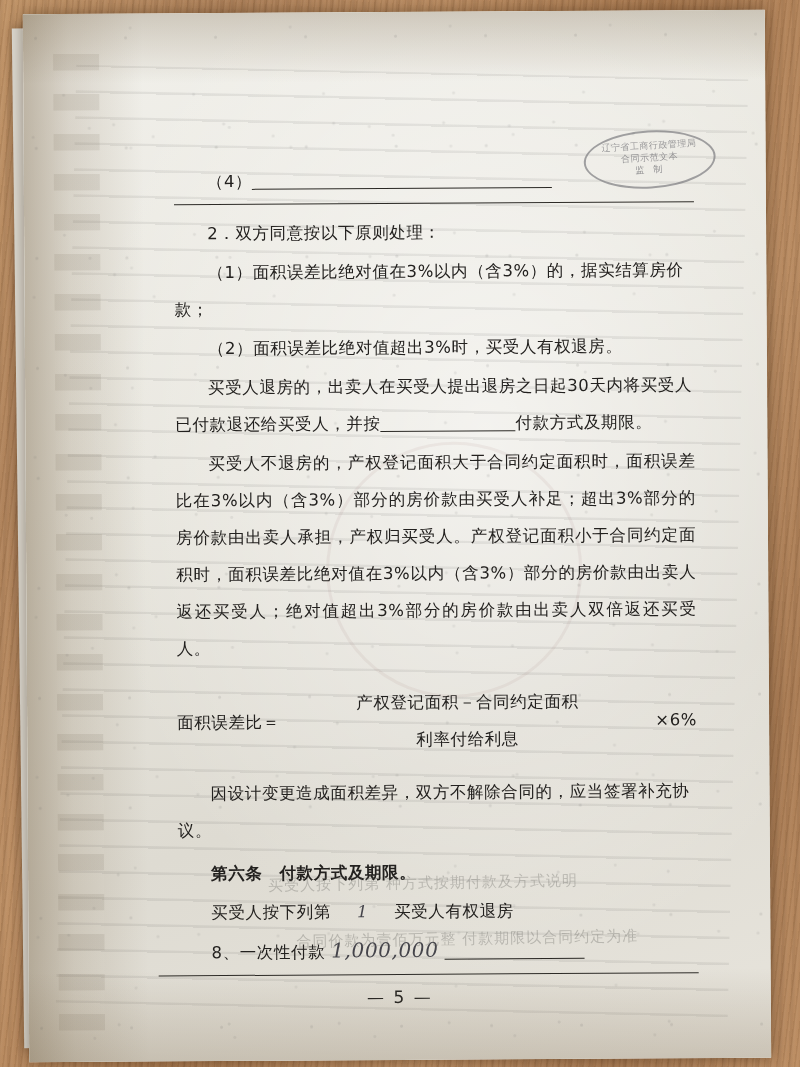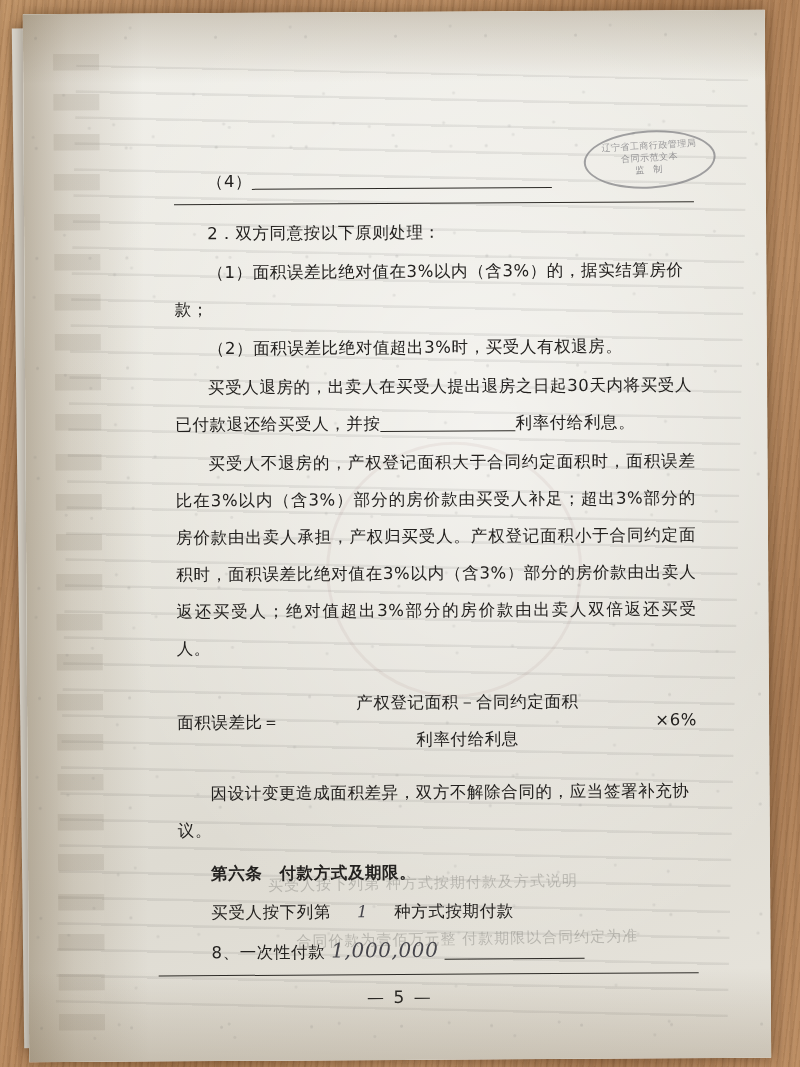--- a/index.html
+++ b/index.html
@@ -266,41 +266,41 @@
       </div>
       <div class="rule"></div>
 
       <div class="p indent">2．双方同意按以下原则处理：</div>
 
       <div class="p indent">（1）面积误差比绝对值在3%以内（含3%）的，据实结算房价款；</div>
 
       <div class="p indent">（2）面积误差比绝对值超出3%时，买受人有权退房。</div>
 
       <div class="p indent">
-        <span>买受人退房的，出卖人在买受人提出退房之日起30天内将买受人已付款退还给买受人，并按</span><span class="blank-line" style="width:135px;"></span><span>利率付给利息。</span>
+        <span>买受人退房的，出卖人在买受人提出退房之日起30天内将买受人已付款退还给买受人，并按</span><span class="blank-line" style="width:135px;"></span><span>付款方式及期限。</span>
       </div>
 
       <div class="p indent" style="text-align:justify;">买受人不退房的，产权登记面积大于合同约定面积时，面积误差比在3%以内（含3%）部分的房价款由买受人补足；超出3%部分的房价款由出卖人承担，产权归买受人。产权登记面积小于合同约定面积时，面积误差比绝对值在3%以内（含3%）部分的房价款由出卖人返还买受人；绝对值超出3%部分的房价款由出卖人双倍返还买受人。</div>
 
       <div class="formula">
         <span class="lhs">面积误差比＝</span>
         <span class="frac">
           <span class="num">产权登记面积－合同约定面积</span>
           <span class="bar"></span>
           <span class="den">利率付给利息</span>
         </span>
         <span class="lhs">×6%</span>
       </div>
 
       <div class="p indent">因设计变更造成面积差异，双方不解除合同的，应当签署补充协议。</div>
 
       <div class="p indent bold" style="margin-top:6px;">第六条　付款方式及期限。</div>
 
       <div class="p indent">
-        <span>买受人按下列第</span><span class="hand" style="padding:0 26px;">1</span><span>种方式按期付款</span>
+        <span>买受人按下列第</span><span class="hand" style="padding:0 26px;">1</span><span>买受人有权退房</span>
       </div>
 
       <div class="p indent">
         <span>8、一次性付款</span><span class="hand hand-sm" style="padding:0 6px;">1,000,000</span><span class="blank-line" style="width:140px;"></span>
       </div>
       <div class="rule" style="margin-left:-20px;"></div>
 
     </div>
 
     <div class="ghost" style="left:240px; top:862px;">买受人按下列第 种方式按期付款及方式说明</div>

